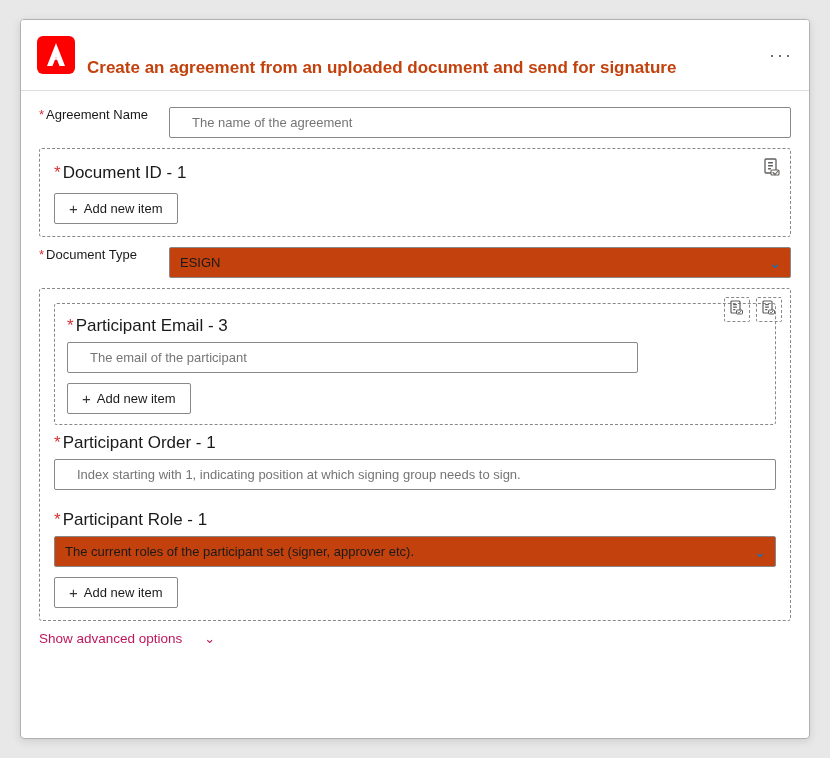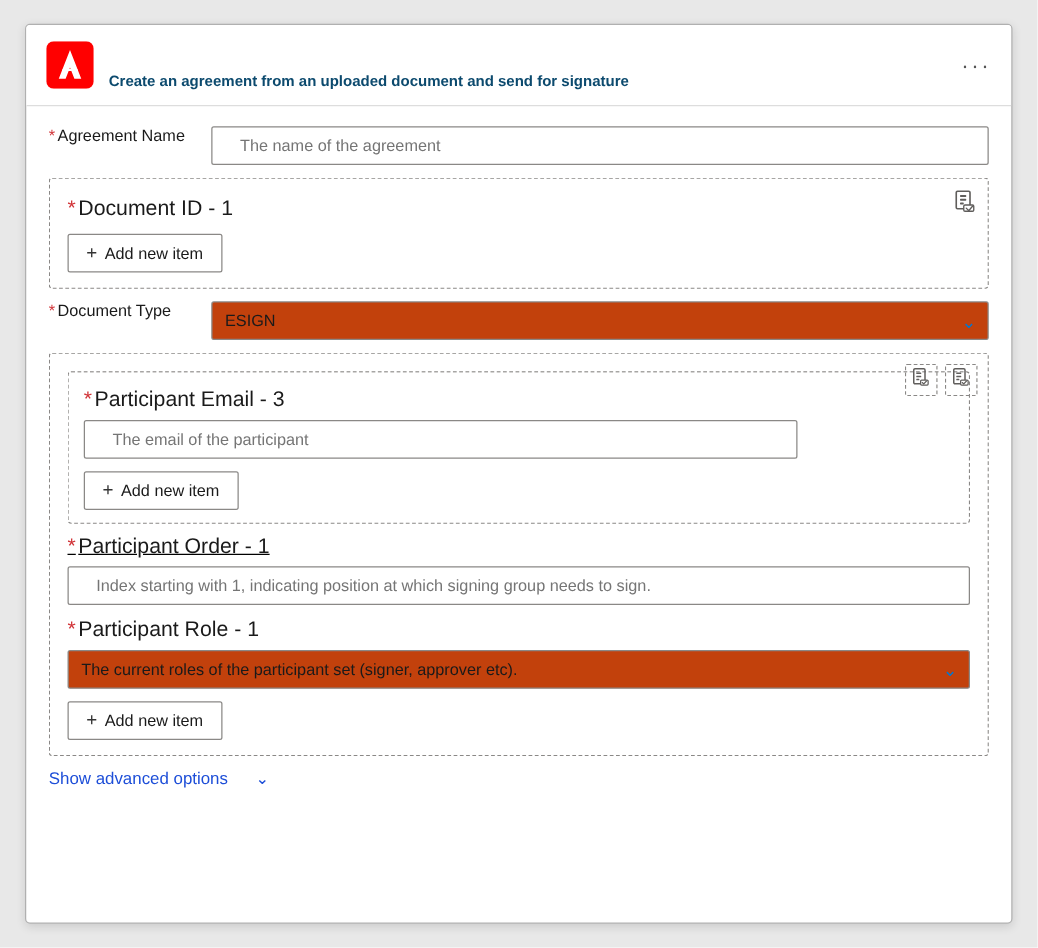--- a/index.html
+++ b/index.html
@@ -28,23 +28,23 @@
       align-items: center;
       gap: 12px;
       min-height: 56px;
     }
     .header-icon {
       width: 38px;
       height: 38px;
       flex-shrink: 0;
     }
     .header-title {
-      font-size: 12px;
+      font-size: 17px;
       font-weight: 600;
-      color: #0c4a6e;
+      color: #c2410c;
       flex: 1;
       margin-top: 26px;
     }
     .header-dots {
       font-size: 18px;
       color: #555;
       letter-spacing: 2px;
       cursor: pointer;
     }
     .body {
@@ -150,21 +150,21 @@
     }
     .icon-btn {
       color: #605e5c;
       font-size: 15px;
       cursor: pointer;
       border: 1px dashed #8a8886;
       border-radius: 2px;
       padding: 2px 4px;
     }
     .show-advanced {
-      color: #1d4ed8;
+      color: #be185d;
       font-size: 13.5px;
       cursor: pointer;
       display: flex;
       align-items: center;
       gap: 22px;
       margin-top: 8px;
       text-decoration: none;
     }
     .sub-label {
       font-size: 17px;
@@ -272,21 +272,21 @@
         <div class="sub-label">
           <span class="required">*</span><span>Participant Email - 3</span>
         </div>
         <input class="text-input" type="text" style="width: 82%;" placeholder="The email of the participant">
         <button class="add-item-btn">
           <span class="plus">+</span>
           <span>Add new item</span>
         </button>
       </div>
 
-      <div style="margin-bottom:10px;text-decoration:underline;">
+      <div style="margin-bottom:20px;">
         <div class="sub-label">
           <span class="required">*</span><span>Participant Order - 1</span>
         </div>
         <input class="text-input" type="text" style="width: 100%;" placeholder="Index starting with 1, indicating position at which signing group needs to sign.">
       </div>
 
       <div style="margin-bottom:10px;">
         <div class="sub-label">
           <span class="required">*</span><span>Participant Role - 1</span>
         </div>

